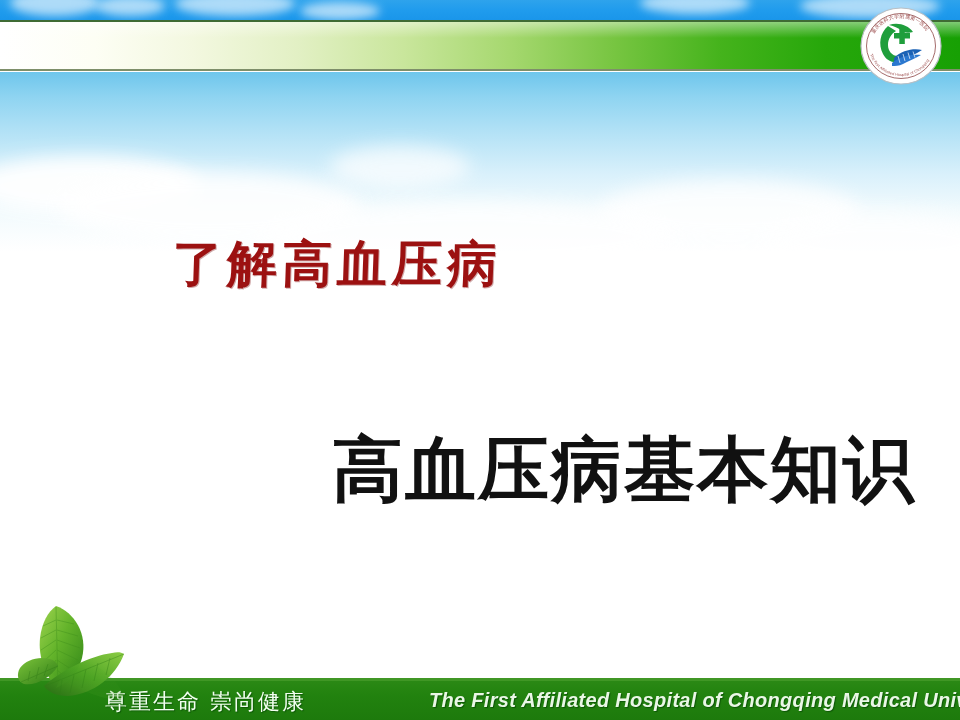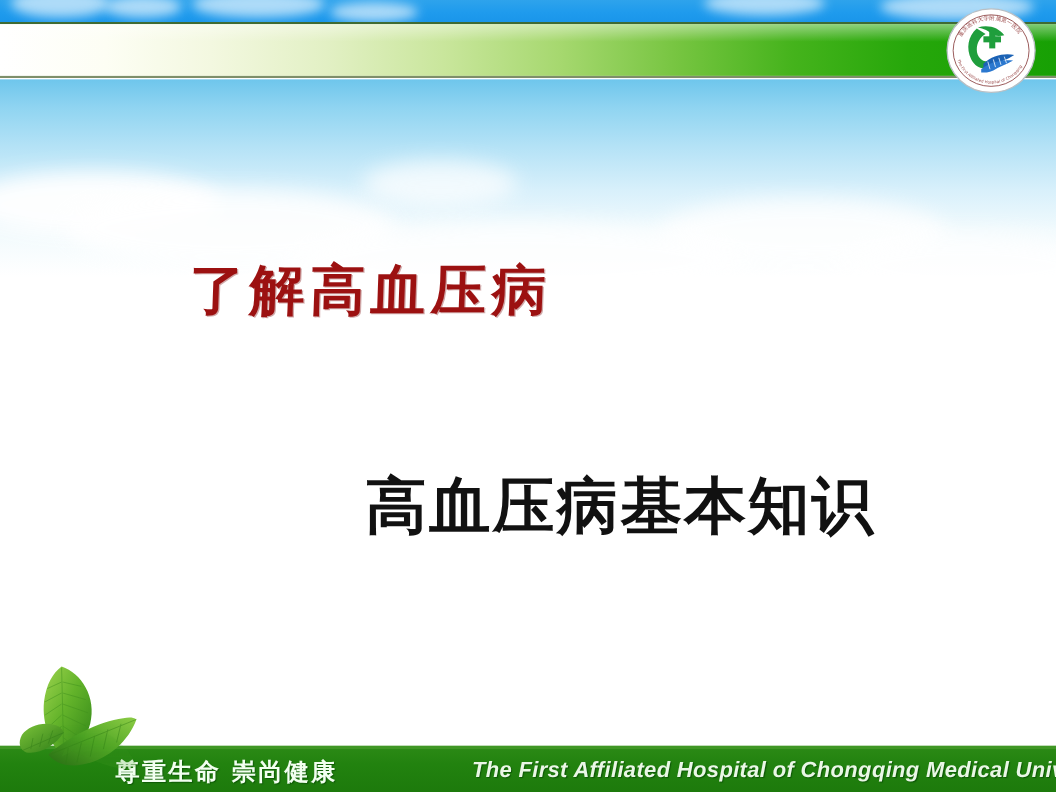--- a/index.html
+++ b/index.html
@@ -134,21 +134,21 @@
     color: #9c1111;
     white-space: nowrap;
     transform: skewX(-2deg);
     text-shadow: 1px 1px 0 rgba(120,10,10,.35);
   }
   .title-sub {
     position: absolute;
     left: 332px;
     top: 423px;
     font-family: "Liberation Sans", "DejaVu Sans", sans-serif;
-    font-size: 56px;
+    font-size: 71px;
     font-weight: 700;
     letter-spacing: 2px;
     color: #111111;
     white-space: nowrap;
   }
 
   
   .footer-bar {
     position: absolute;
     left: 0; top: 678px;
@@ -161,21 +161,21 @@
     width: 960px; height: 3px;
     background: #4a9c2c;
     opacity: .7;
   }
   .footer-cn {
     position: absolute;
     left: 105px;
     top: 687px;
     font-family: "DejaVu Serif", "Liberation Serif", serif;
     font-size: 22px;
-    font-weight: 700;
+    font-weight: 400;
     letter-spacing: 2px;
     color: #f2fff0;
     white-space: nowrap;
     text-shadow: 1px 1px 1px rgba(0,60,0,.55);
   }
   .footer-en {
     position: absolute;
     left: 429px;
     top: 689px;
     font-family: "Liberation Sans", "DejaVu Sans", sans-serif;

